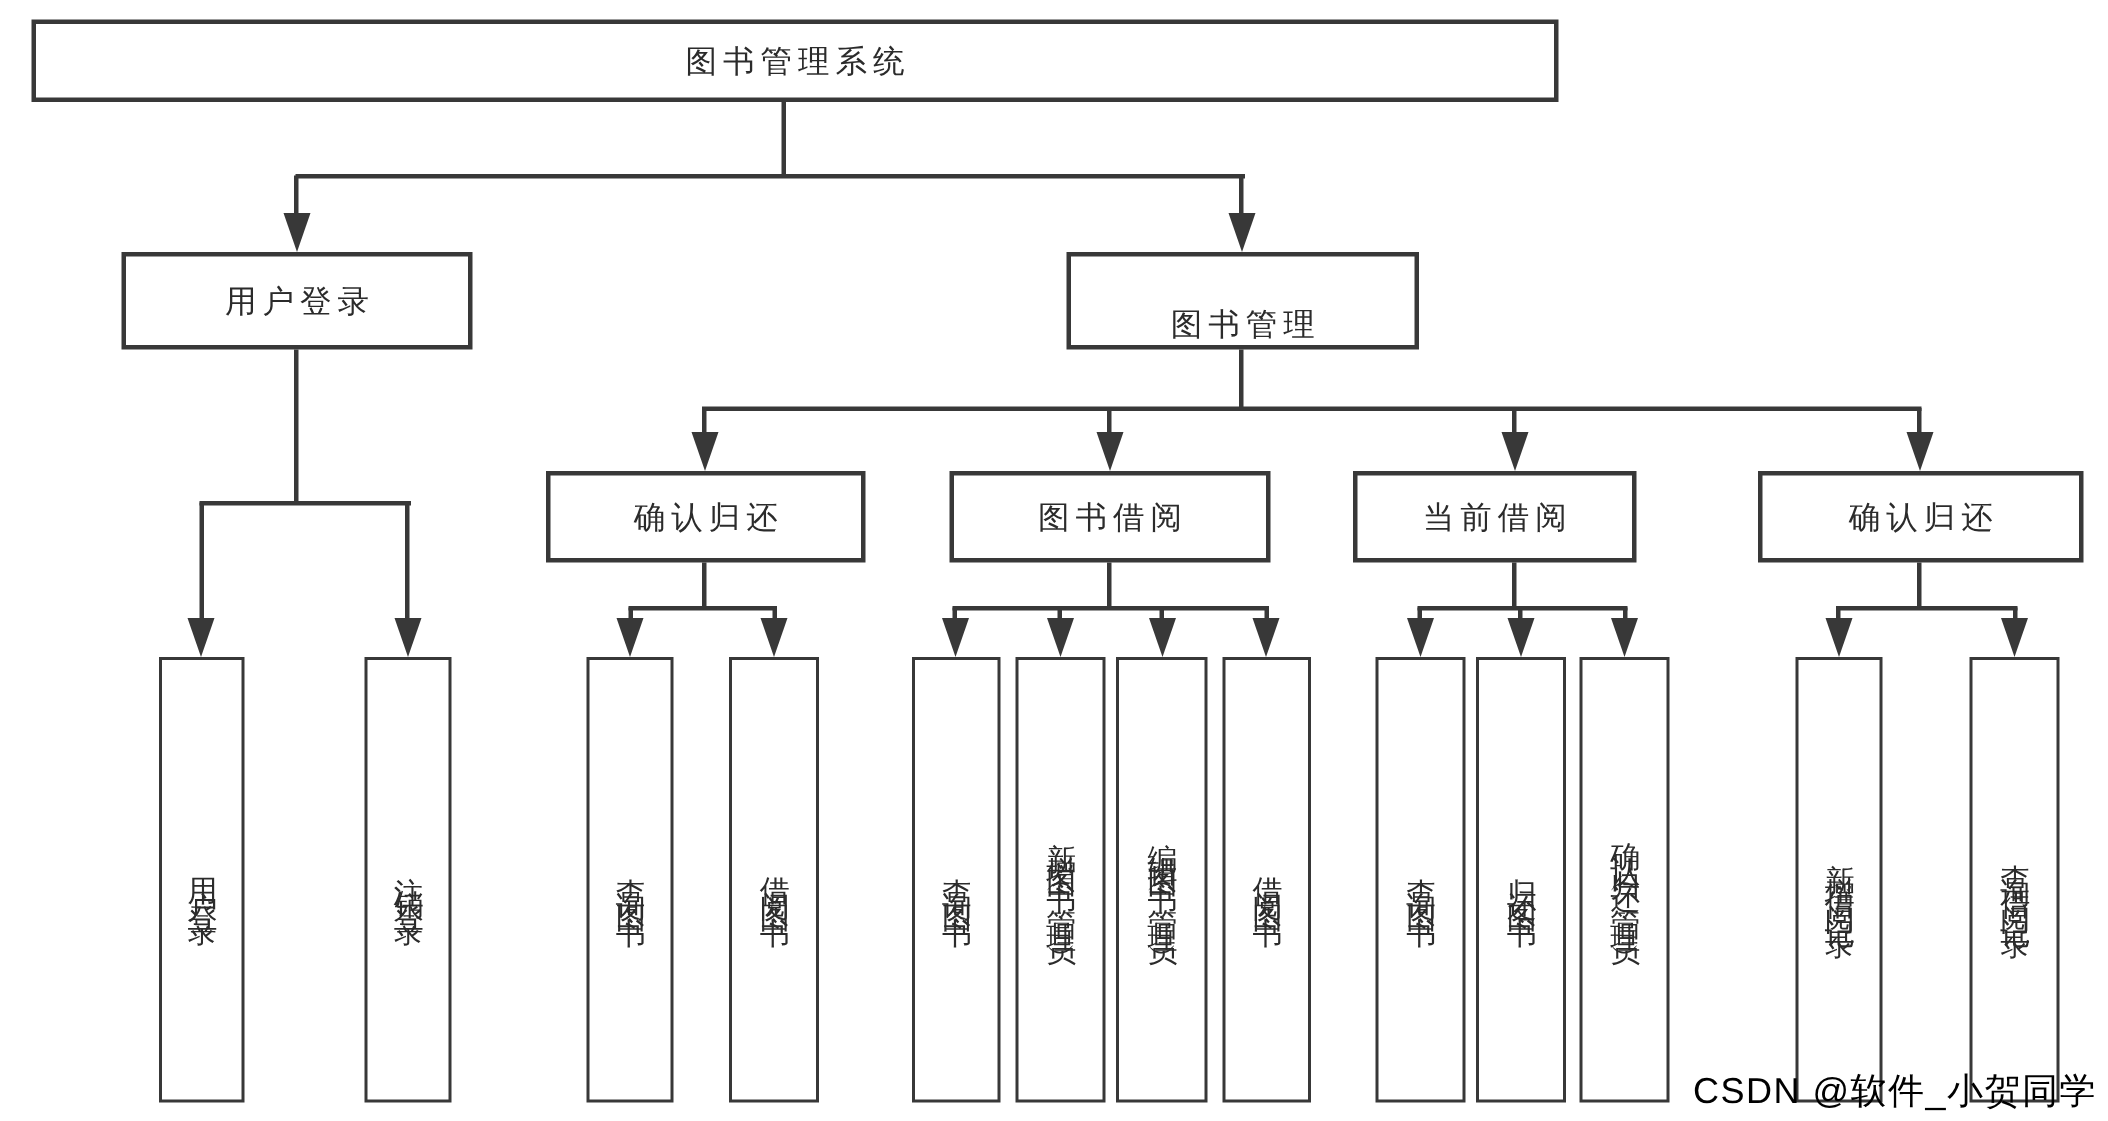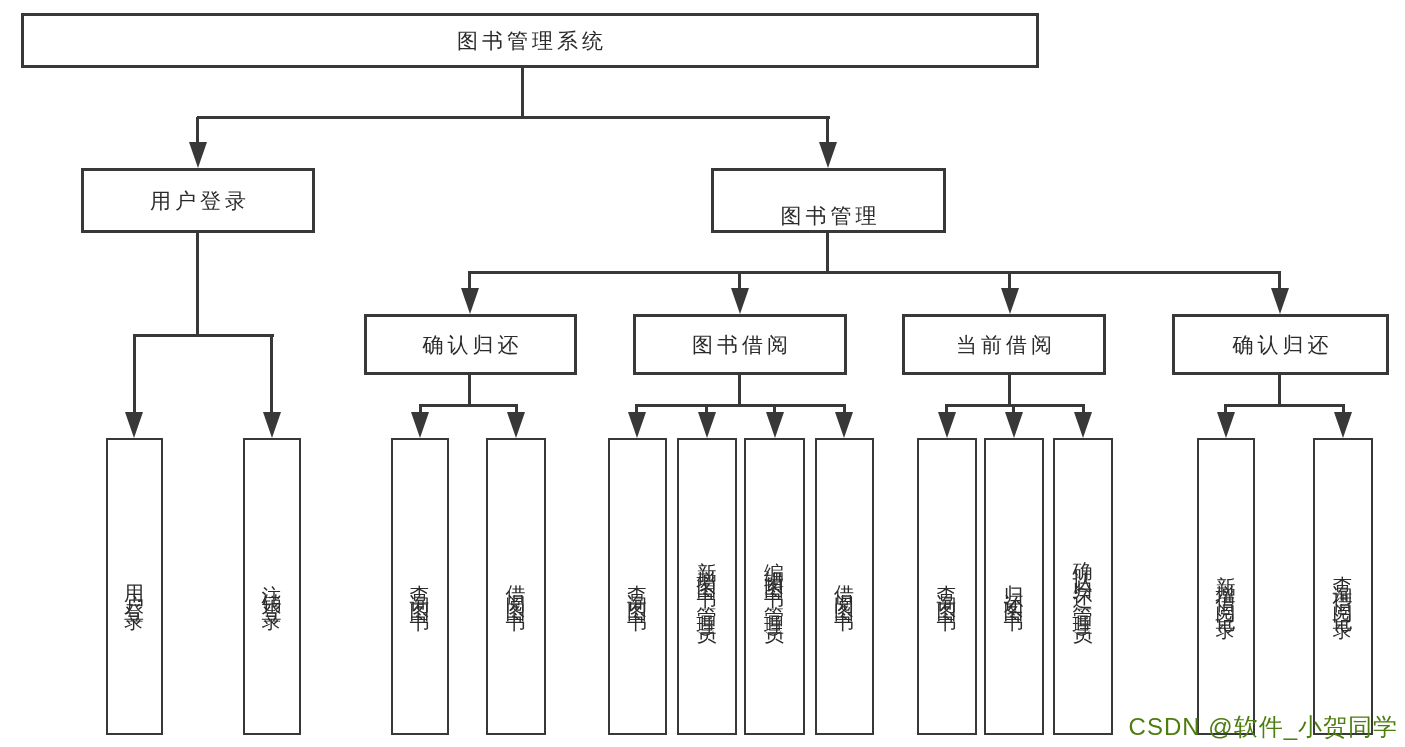--- a/index.html
+++ b/index.html
@@ -45,21 +45,21 @@
     border-left: 9px solid transparent;
     border-right: 9px solid transparent;
     border-top: 26px solid #383838;
   }
   .watermark {
     position: absolute;
     top: 711px;
     right: 7px;
     font-size: 24px;
     letter-spacing: 1px;
-    color: #4d7c0f;
+    color: #000000;
     white-space: nowrap;
   }
 </style>
 </head>
 <body>
 
 <div class="canvas">
 
   <div class="box" style="left:21px; top:13px; width:1018px; height:55px;text-align:center;">
     <span class="hlabel">图书管理系统</span>
@@ -96,21 +96,21 @@
   <div class="arrowhead" style="left:1001px; top:288px;"></div>
   <div class="line vline" style="left:1278px; top:272px; height:17px;"></div>
   <div class="arrowhead" style="left:1271px; top:288px;"></div>
 
   <div class="box" style="left:364px; top:314px; width:213px; height:61px;">
     <span class="hlabel">确认归还</span>
   </div>
   <div class="box" style="left:633px; top:314px; width:214px; height:61px;">
     <span class="hlabel">图书借阅</span>
   </div>
-  <div class="box" style="left:902px; top:314px; width:204px; height:61px;">
+  <div class="box" style="left:902px; top:314px; width:189px; height:61px;">
     <span class="hlabel">当前借阅</span>
   </div>
   <div class="box" style="left:1172px; top:314px; width:217px; height:61px;">
     <span class="hlabel">确认归还</span>
   </div>
 
   <div class="line vline" style="left:468px; top:375px; height:30px;"></div>
   <div class="line hline" style="left:419px; top:404px; width:99px;"></div>
   <div class="line vline" style="left:419px; top:405px; height:8px;"></div>
   <div class="arrowhead" style="left:411px; top:412px;"></div>

